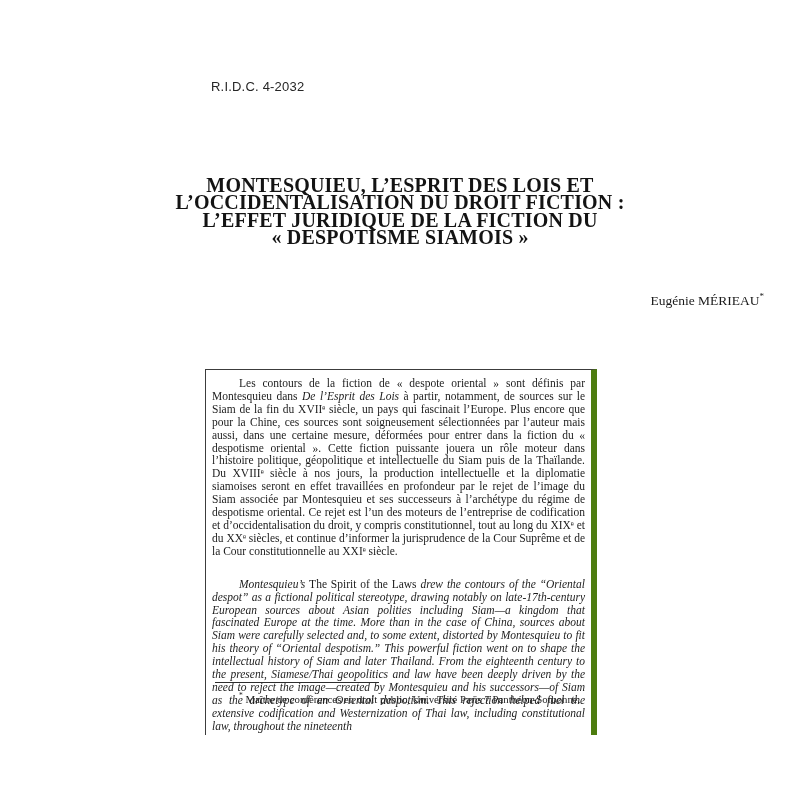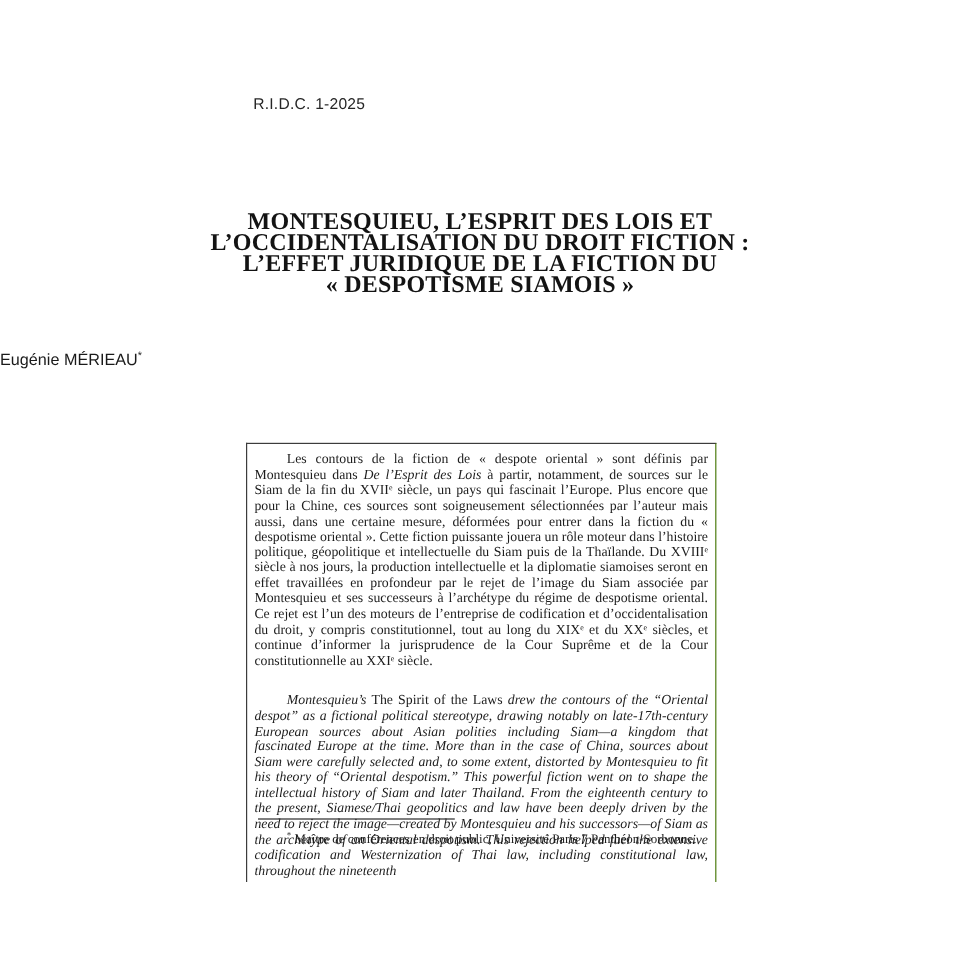--- a/index.html
+++ b/index.html
@@ -35,37 +35,37 @@
     font-size: 20px;
     line-height: 17.4px;
     color: #131313;
     letter-spacing: 0.2px;
   }
   .author-line {
     position: absolute;
     left: 0;
     top: 291px;
     width: 764px;
-    text-align: left;
-    font-family: Liberation Sans, sans-serif;
+    text-align: right;
+    font-family: Liberation Serif, serif;
     font-size: 13.5px;
     color: #1a1a1a;
   }
   .author-line sup {
     font-size: 9px;
   }
   .abstract-frame {
     position: absolute;
     left: 205px;
     top: 369px;
     width: 392px;
     box-sizing: border-box;
     border-top: 1px solid #3c3c3c;
     border-left: 1px solid #3c3c3c;
-    border-right: 1px solid #4d7c0f;
+    border-right: 6px solid #4d7c0f;
     border-bottom: none;
     padding: 7px 6px 2px 6px;
     background: #ffffff;
   }
   .abstract-par {
     margin: 0;
     font-family: "Liberation Serif", "DejaVu Serif", "DejaVu Sans", serif;
     font-size: 11.5px;
     line-height: 12.9px;
     text-align: justify;
@@ -103,21 +103,21 @@
   }
   .footnote-line sup {
     font-size: 7.5px;
   }
 </style>
 </head>
 <body>
 
 <div class="page">
 
-  <div class="journal-ref">R.I.D.C. 1-2025</div>
+  <div class="journal-ref">R.I.D.C. 4-2032</div>
 
   <div class="title-block">
     <div>MONTESQUIEU, L’ESPRIT DES LOIS ET</div>
     <div>L’OCCIDENTALISATION DU DROIT FICTION :</div>
     <div>L’EFFET JURIDIQUE DE LA FICTION DU</div>
     <div>« DESPOTISME SIAMOIS »</div>
   </div>
 
   <div class="author-line">
     <span>Eugénie MÉRIEAU</span><sup>*</sup>

